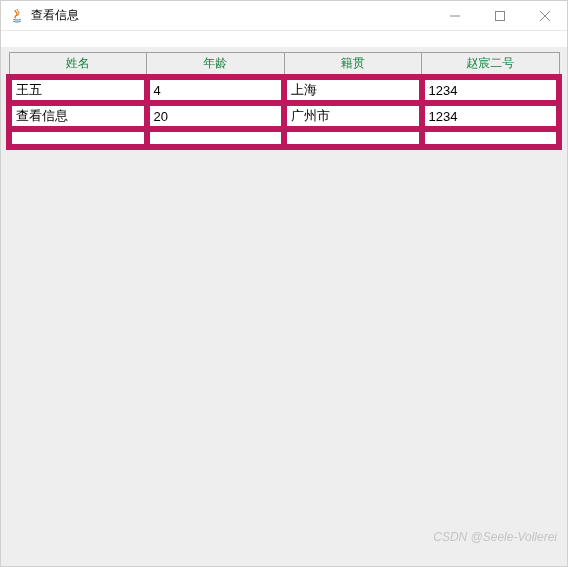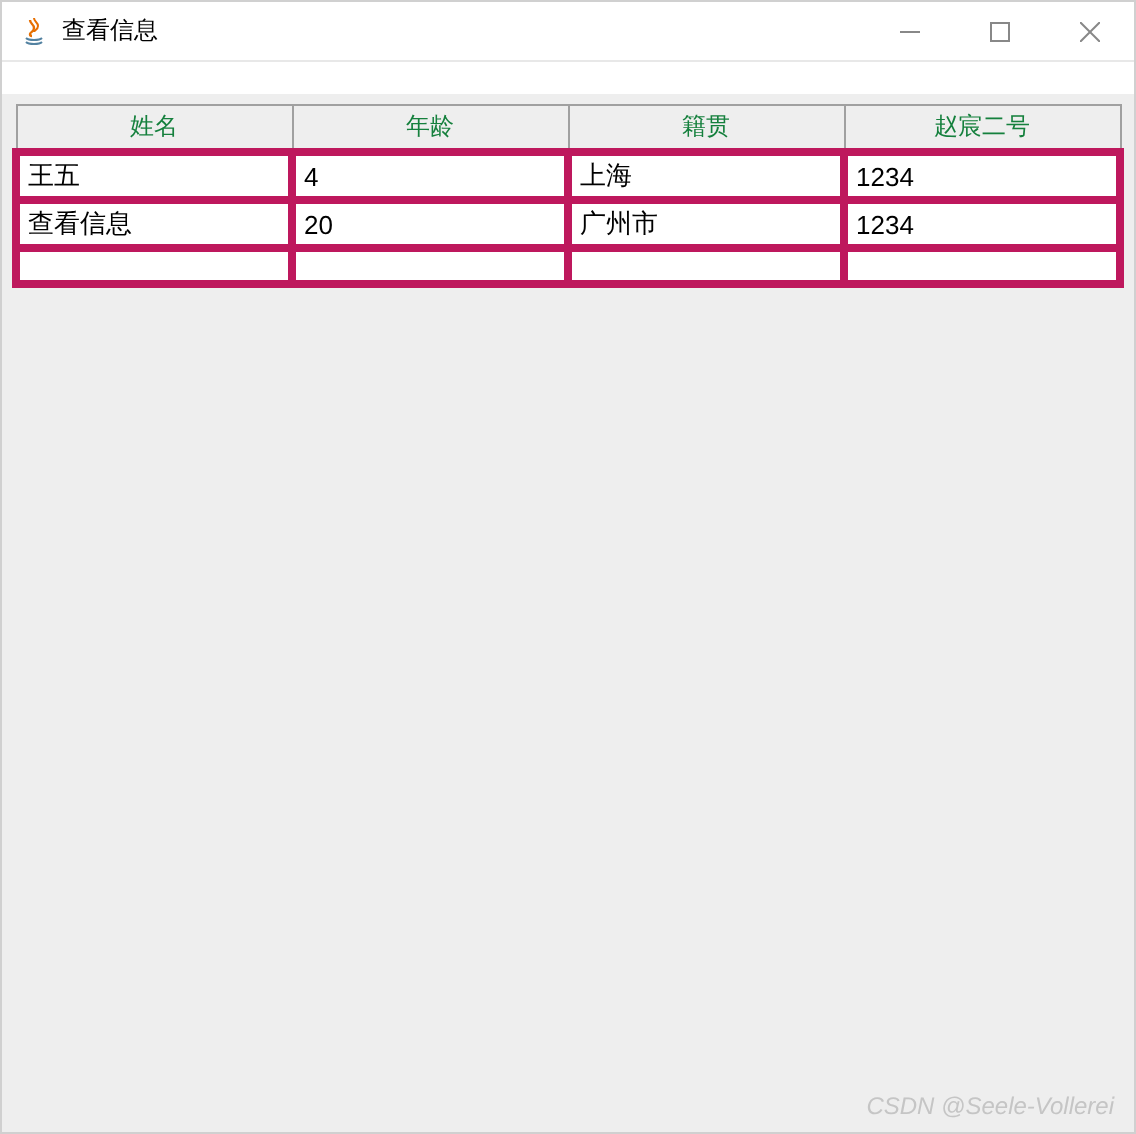--- a/index.html
+++ b/index.html
@@ -78,33 +78,33 @@
       border: 1px solid #a0a0a0;
       font-weight: normal;
       font-size: 12px;
       padding: 2px 4px;
       text-align: center;
       color: #15803d;
       height: 20px;
     }
     tbody td {
       background: #ffffff;
-      border: 4px solid #be185d;
+      border: 6px solid #be185d;
       font-size: 13px;
       padding: 1px 4px;
       text-align: left;
       height: 18px;
       color: #000;
     }
     tbody tr.empty td {
       background: #ffffff;
     }
     .watermark {
       position: absolute;
-      bottom: 6px;
+      bottom: 22px;
       right: 10px;
       color: #c5c5c5;
       font-size: 12px;
       font-style: italic;
       font-family: Arial, sans-serif;
     }
   </style>
 </head>
 <body>
 

